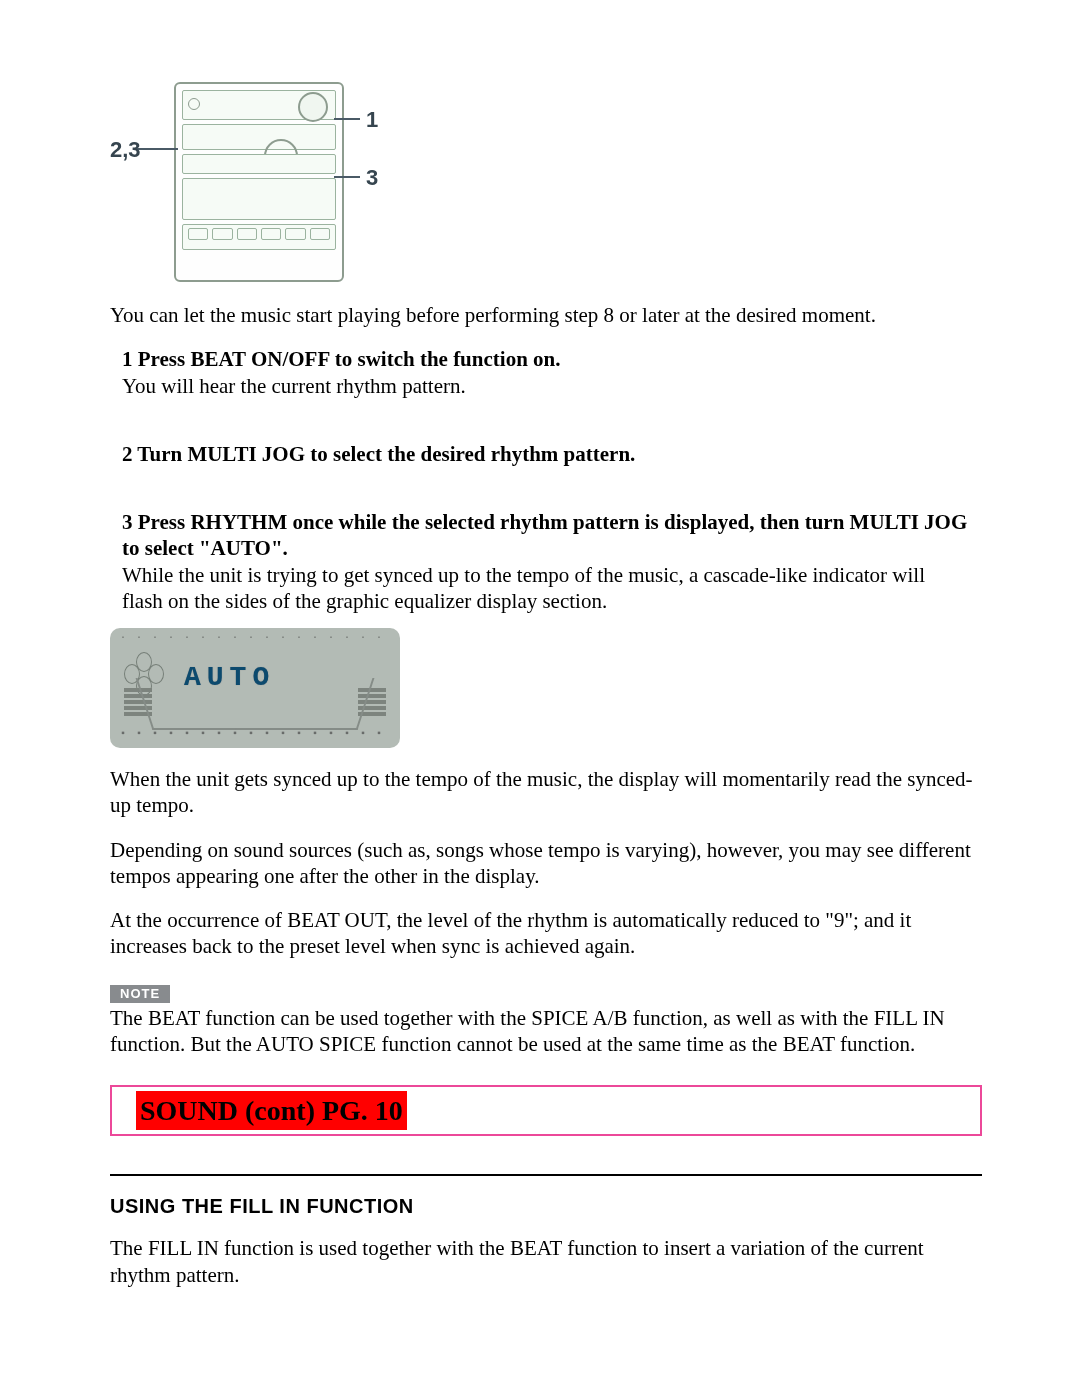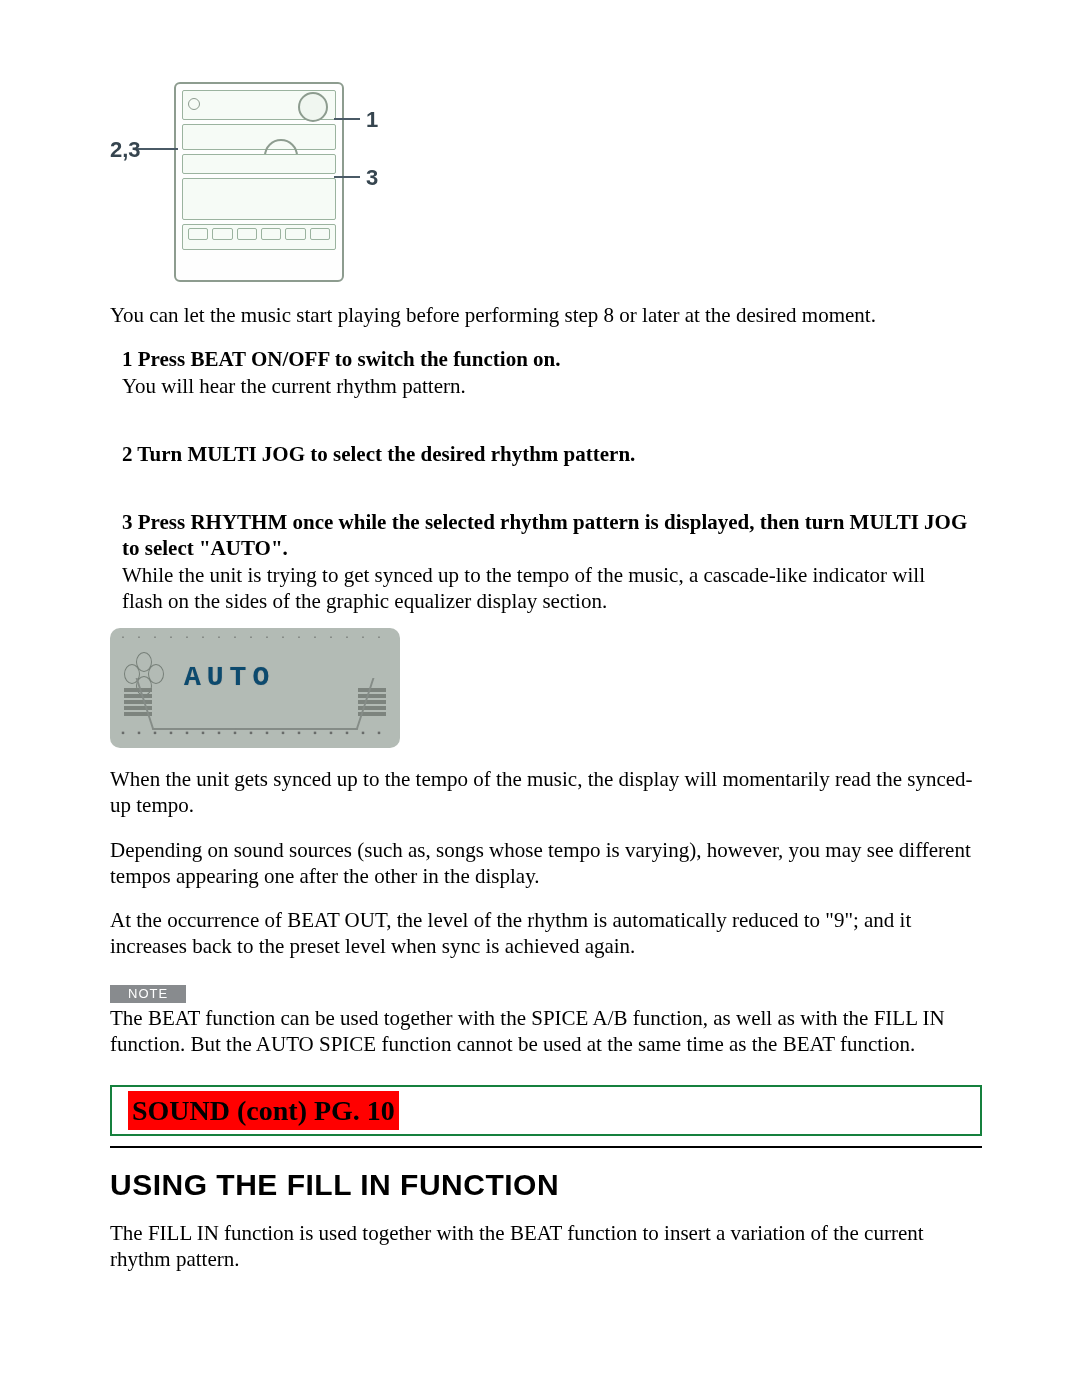--- a/index.html
+++ b/index.html
@@ -177,51 +177,51 @@
   
   p { margin: 0 0 18px 0; }
   .tight { margin: 12px; }
   .bold { font-weight: bold; }
   .note-badge {
     display: inline-block;
     background: #888b8e;
     color: #fff;
     font-family: Arial, Helvetica, sans-serif;
     font-size: 13px;
-    font-weight: normal;
+    font-weight: bold;
     letter-spacing: 1px;
-    padding: 1px 18px;
+    padding: 1px 10px;
     margin-bottom: 2px;
   }
 
   .section-banner {
     box-sizing: border-box;
-    border: 2px solid #15803d;
-    padding: 4px 16px;
-    margin: 28px 0 10px 0;
+    border: 2px solid #ec4899;
+    padding: 4px 24px;
+    margin: 28px 0 38px 0;
   }
   .section-banner-inner {
     background: #ff0000;
     color: #000;
     font-weight: bold;
     font-size: 28px;
     padding: 2px 4px;
     display: inline-block;
   }
 
   hr.sep {
     border: none;
     border-top: 2px solid #000;
     margin: 8px 0 18px 0;
   }
 
   h2.section-h {
     font-family: Arial, Helvetica, sans-serif;
     font-weight: bold;
-    font-size: 30px;
+    font-size: 20px;
     margin: 0 0 16px 0;
     letter-spacing: 0.5px;
   }
 </style>
 </head>
 <body>
 
 <div class="page">
 
   <div class="stereo-wrap">

